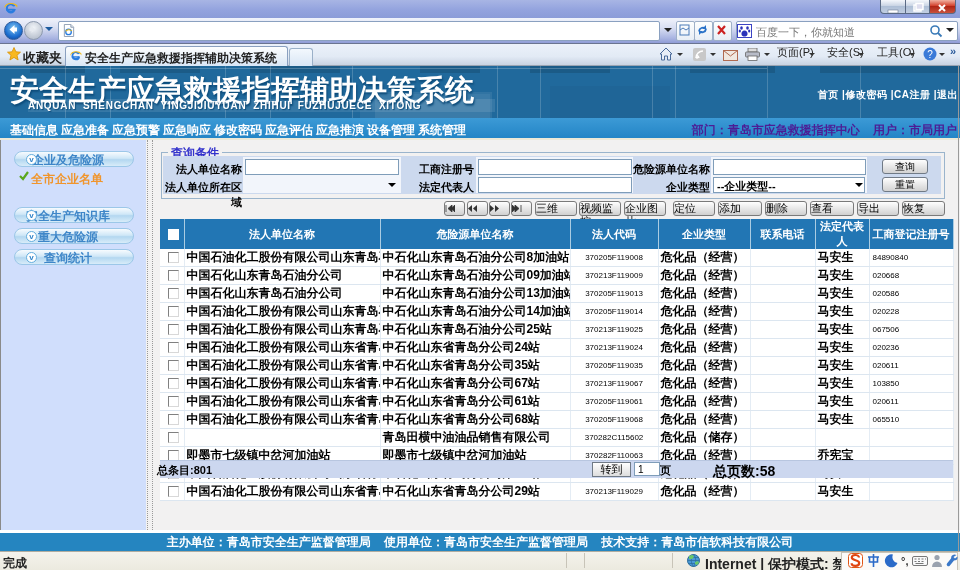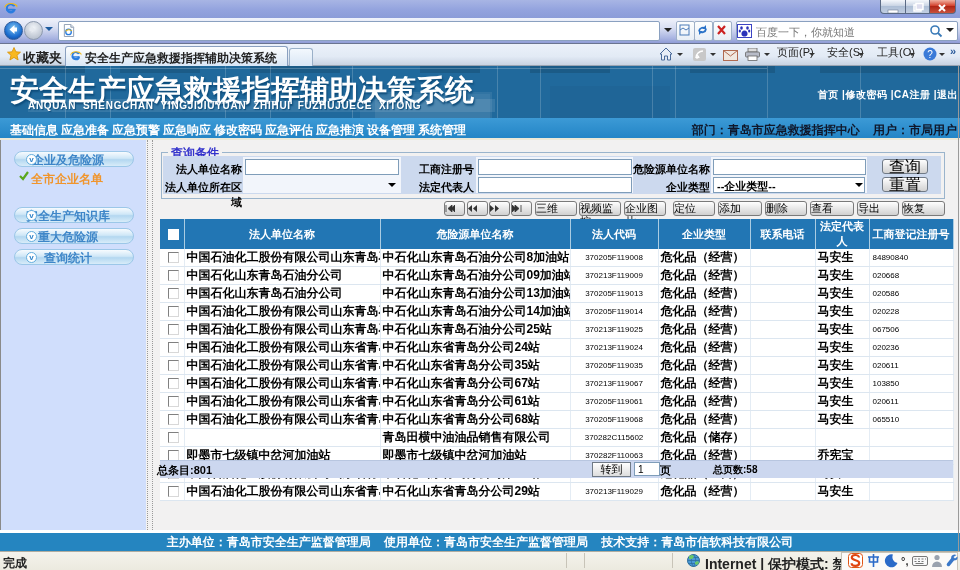--- a/index.html
+++ b/index.html
@@ -45,55 +45,55 @@
 #banner{left:0;top:66px;width:960px;height:52px;background:#20699c;overflow:hidden;}
 .bpatch{position:absolute;background:#ffffff;opacity:0.06;}
 .vline{position:absolute;top:0;width:1px;height:52px;background:rgba(255,255,255,0.18);}
 .bpatch2{position:absolute;background:#000000;opacity:0.08;}
 #bigtitle{left:10px;top:5px;font-size:29px;font-weight:bold;color:#fff;letter-spacing:0;text-shadow:1px 2px 2px #0c4a78;white-space:nowrap;}
 #pinyin{left:28px;top:34px;font-size:10px;font-weight:bold;color:#fff;letter-spacing:0.7px;text-shadow:1px 1px 1px #0c4a78;white-space:nowrap;}
 #toplinks{right:2px;top:22px;font-size:10px;color:#fff;letter-spacing:0.5px;font-weight:bold;}
 
 #menubar{left:0;top:118px;width:960px;height:20px;background:linear-gradient(#3c9ad6,#2385c6);}
 .mitem{position:absolute;top:122px;font-size:12px;font-weight:bold;color:#fff;letter-spacing:0;text-align:center;}
-#deptinfo{right:3px;top:122px;font-size:12px;font-weight:bold;color:#0f172a;}
+#deptinfo{right:3px;top:122px;font-size:12px;font-weight:bold;color:#4c1d95;}
 
 #content{left:0;top:140px;width:960px;height:390px;background:#f2f1f1;}
 #sidebar{left:0;top:140px;width:146px;height:390px;background:#d0defc;border-left:1px solid #8a8a8a;box-sizing:border-box;}
 #divider{left:147px;top:140px;width:6px;height:390px;background:#f2f1f1;border-left:1px dotted #999;border-right:1px dotted #999;box-sizing:border-box;}
 .sbtn{position:absolute;left:14px;width:120px;height:16px;border:1px solid #9cc7e8;border-radius:8px;background:linear-gradient(#f7fbfe,#cfe7f7 45%,#b3d7f0 55%,#d8ecf9);color:#3e86c8;font-size:12px;font-weight:bold;text-align:center;line-height:16px;box-sizing:border-box;padding-right:12px;}
 .sico{position:absolute;left:11px;top:2px;width:9px;height:9px;border-radius:50%;background:#fff;border:1px solid #64aede;color:#2f83c8;font-size:8px;line-height:10px;text-align:center;font-weight:bold;}
 #slink{left:31px;top:171px;font-size:12px;color:#f0952c;font-weight:bold;}
 
 #fieldset{left:161px;top:152px;width:782px;height:45px;border:1px solid #9ab4cc;}
 #legend{left:168px;top:145px;font-size:12px;font-weight:bold;color:#3333cc;background:#f2f1f1;padding:0 3px;}
 #formtbl{left:163px;top:156px;width:778px;height:38px;background:#ccd9ee;}
 .flabel{position:absolute;font-size:11px;color:#000;text-align:right;font-weight:bold;}
 .finput{position:absolute;height:14px;background:#fff;border:1px solid #7f9db9;}
 .fselect{position:absolute;height:16px;background:#fff;border:1px solid #7f9db9;font-size:11px;color:#000;line-height:16px;padding-left:3px;box-sizing:border-box;font-weight:bold;}
 .fsarrow{position:absolute;width:0;height:0;border:4px solid transparent;border-top-color:#000;}
-.formbtn{position:absolute;width:44px;height:13px;line-height:13px;border:1px solid #707a86;border-radius:3px;background:linear-gradient(#fefefe,#e3e3e3 60%,#d2d2d2);font-size:16px;color:#000;text-align:center;}
+.formbtn{position:absolute;width:44px;height:13px;line-height:13px;border:1px solid #707a86;border-radius:3px;background:linear-gradient(#fefefe,#e3e3e3 60%,#d2d2d2);font-size:10px;color:#000;text-align:center;}
 
 .tbtn{position:absolute;top:201px;height:13px;border:1px solid #7a7a7a;border-radius:3px;background:linear-gradient(#fefefe,#e3e3e3 60%,#d0d0d0);font-size:11px;color:#000;text-align:left;line-height:13px;}
 
 #tbl{left:160px;top:219px;width:793px;}
 table{border-collapse:collapse;table-layout:fixed;width:793px;font-size:10px;}
 th{background:#2276b4;color:#fff;font-weight:bold;font-size:11px;height:15px;padding:0;border-right:1px solid #aacce2;overflow:hidden;}
 td{background:#fff;color:#000;height:15px;padding:0 0 0 2px;border-bottom:1px solid #dce6f0;border-right:1px solid #e4ecf4;overflow:hidden;white-space:nowrap;font-size:12px;font-weight:bold;}
 td.num{font-size:8px;text-align:center;padding:0;font-weight:normal;}
 td.num2{font-size:8px;padding:0 0 0 3px;font-weight:normal;}
 .cb{width:9px;height:9px;background:#fff;border-top:1px solid #808080;border-left:1px solid #808080;border-bottom:1px solid #d8d8d8;border-right:1px solid #d8d8d8;margin-left:6px;}
 .cbh{width:11px;height:11px;background:#fff;margin-left:8px;}
 
 #pager{left:160px;top:460px;width:793px;height:18px;background:#ccd7ef;border-top:1px solid #b8c6e0;box-sizing:border-box;}
 #pagerL{left:157px;top:463px;font-size:11px;color:#000;font-weight:bold;}
 #gotobtn{left:592px;top:462px;width:37px;height:13px;border:1px solid #707a86;background:linear-gradient(#fefefe,#dedede);font-size:11px;text-align:center;line-height:13px;}
 #gotoinput{left:634px;top:462px;width:21px;height:12px;background:#fff;border:1px solid #7f9db9;font-size:10px;padding-left:3px;line-height:13px;}
 #pageword{left:660px;top:463px;font-size:11px;font-weight:bold;}
-#pagetotal{left:713px;top:463px;font-size:10px;font-weight:bold;}
+#pagetotal{left:713px;top:463px;font-size:14px;font-weight:bold;}
 
 #bluebar{left:0;top:533px;width:960px;height:18px;background:#2585c0;color:#fff;font-size:12px;text-align:center;line-height:18px;font-weight:bold;}
 #statusbar{left:0;top:551px;width:960px;height:19px;background:linear-gradient(#f4f2ec,#eceadf);border-top:1px solid #b0aca0;box-sizing:border-box;}
 #stattext{left:3px;top:555px;font-size:12px;font-weight:bold;color:#222;}
 #statnet{left:705px;top:556px;font-size:14px;color:#222;font-weight:bold;}
 #stattray{right:2px;top:552px;width:115px;height:17px;background:#fbfaf8;border:1px solid #c8c4b8;}
 </style>
 </head>
 <body>
 <div id="win">

